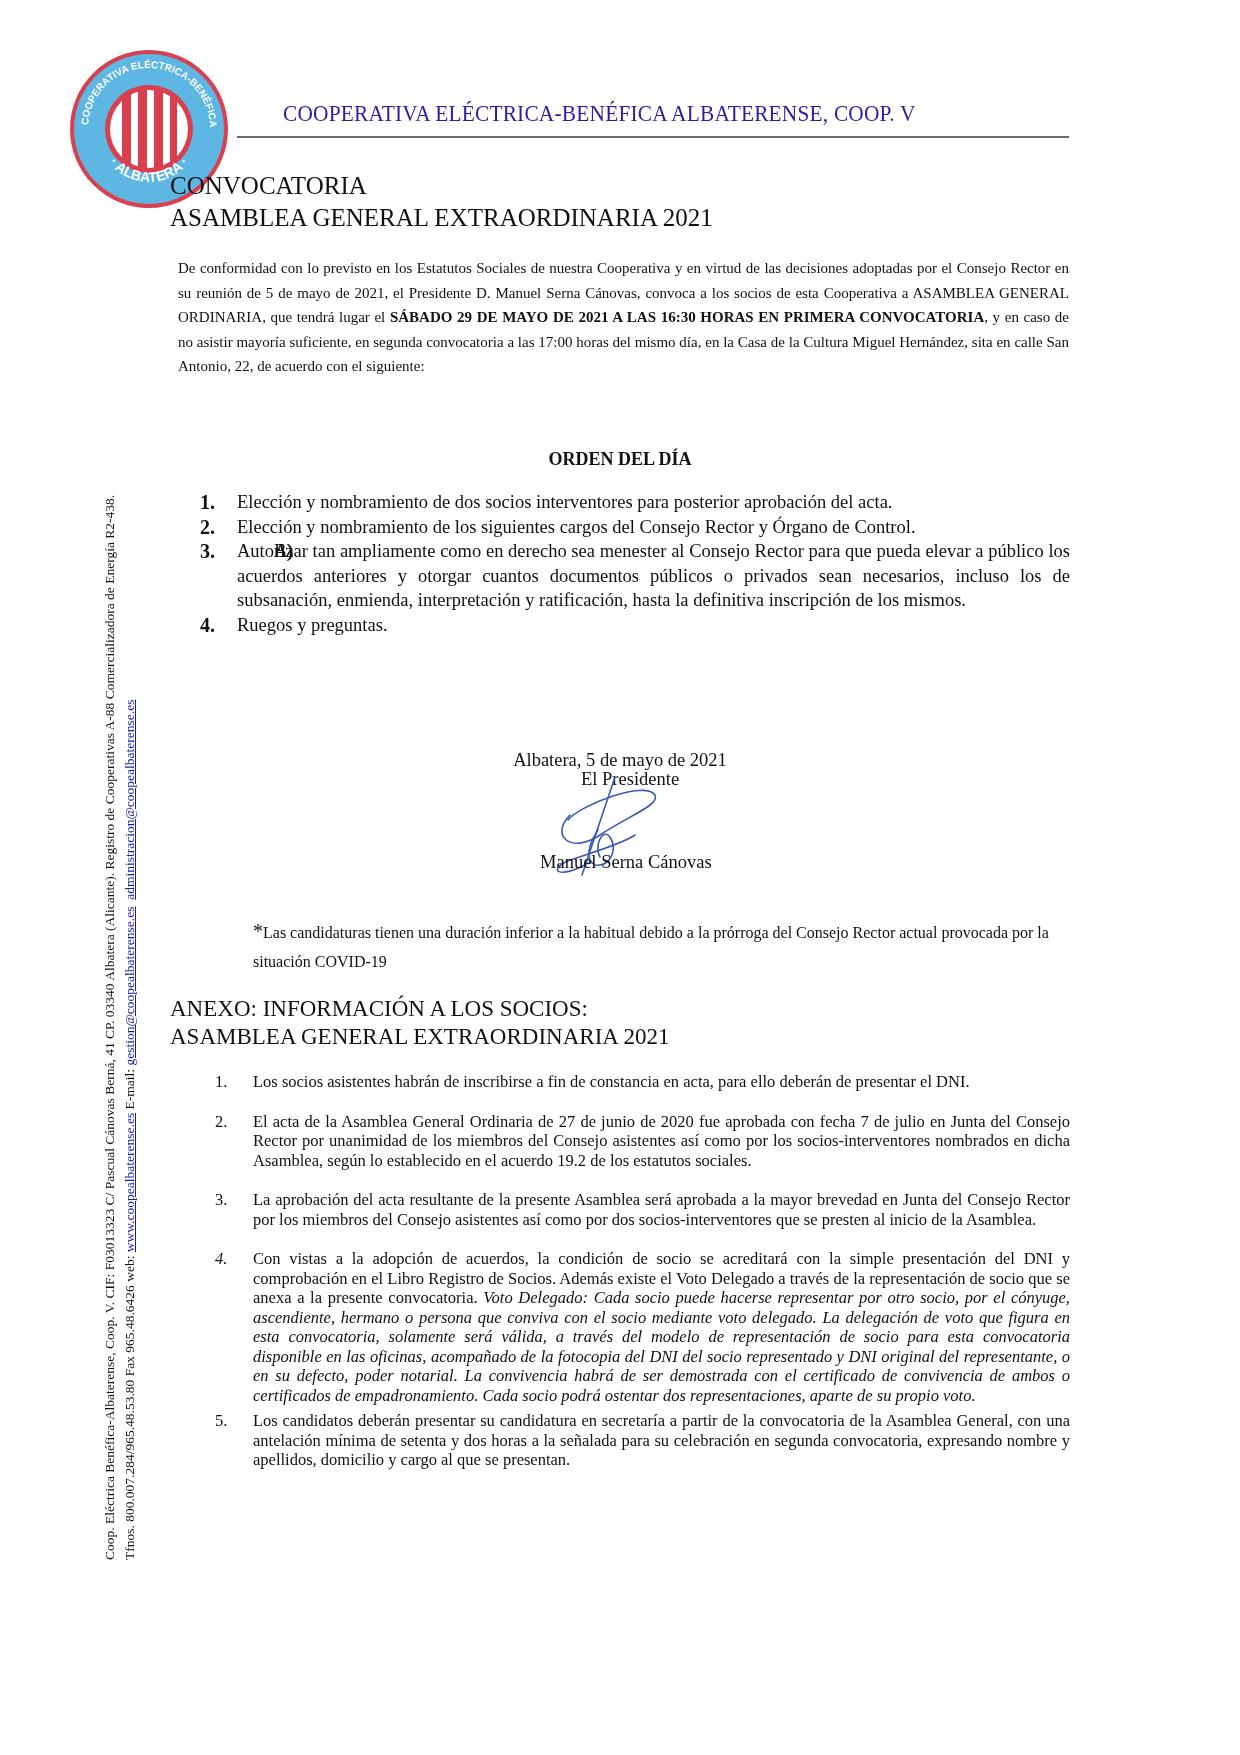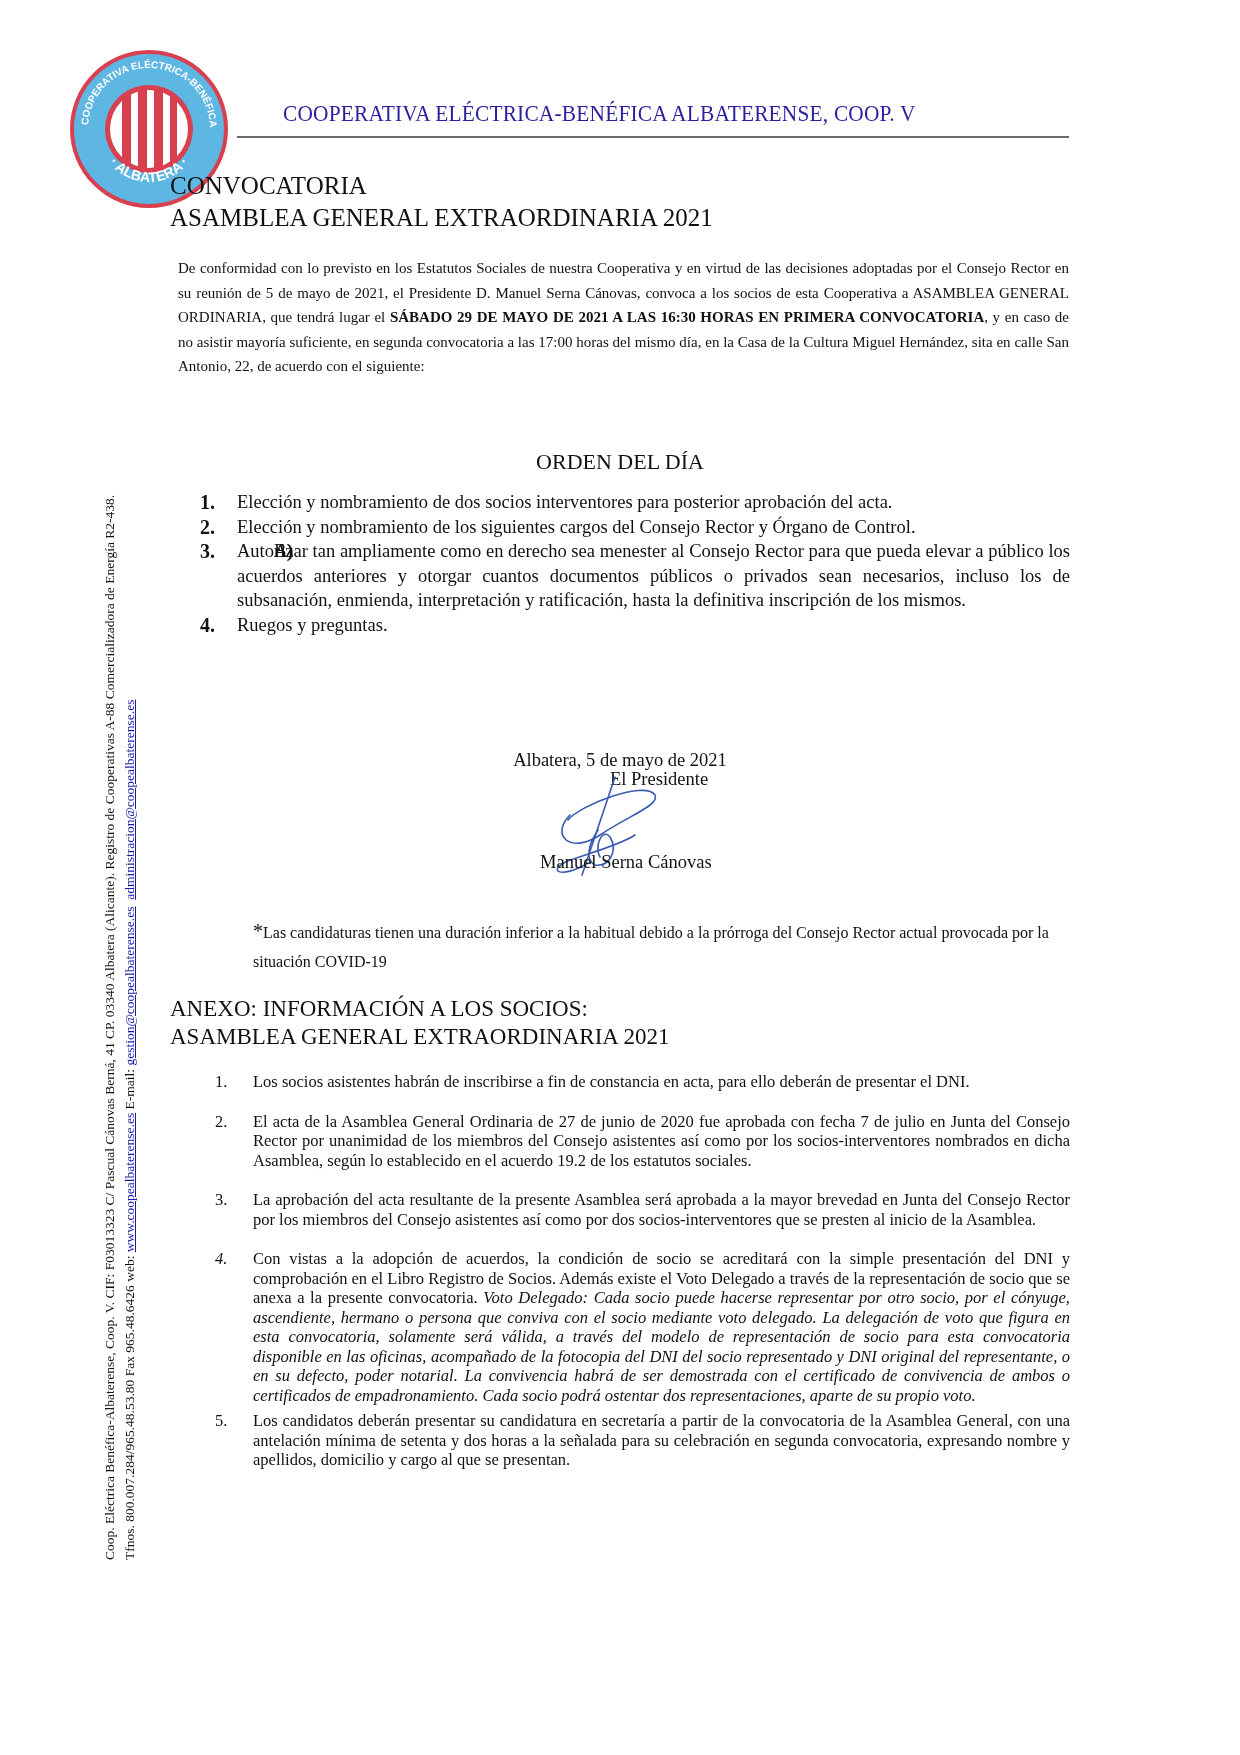--- a/index.html
+++ b/index.html
@@ -11,29 +11,29 @@
   .header-rule { position: absolute; left: 237px; top: 136px; width: 832px; height: 2px; background: #6a6a6a; }
   .title { position: absolute; left: 170px; width: 900px; text-align: left; font-weight: normal;
            font-size: 25px; line-height: 32px; }
   .title.main { top: 170px; }
   .title.annex { top: 995px; font-size: 23px; line-height: 28px; }
   .title span { display: block; }
   .intro { position: absolute; left: 178px; top: 256px; width: 891px; font-size: 15px; line-height: 24.5px;
            text-align: justify; }
   .intro b { font-weight: bold; }
   .agenda-heading { position: absolute; left: 170px; top: 449px; width: 900px; text-align: center;
-                    font-weight: normal; font-size: 22px; }
+                    font-weight: bold; font-size: 18px; }
   .agenda { position: absolute; left: 200px; top: 490px; width: 870px; font-size: 18.5px; line-height: 24.5px; }
   .agenda-item { position: relative; padding-left: 37px; margin: 0; }
   .agenda-item .num { position: absolute; left: 0; top: 0; font-weight: bold; font-size: 20px; }
   .agenda-item .txt { display: block; text-align: justify; }
   .sub-item { position: relative; padding-left: 110px; }
   .sub-item .let { position: absolute; left: 74px; }
   .place-date { position: absolute; left: 170px; top: 750px; width: 900px; text-align: center; font-size: 18.5px; }
-  .sign-role { position: absolute; left: 610px; top: 769px; font-size: 18.5px; }
+  .sign-role { position: absolute; left: 581px; top: 769px; font-size: 18.5px; }
   .signature { position: absolute; left: 540px; top: 775px; width: 150px; height: 105px; }
   .sign-name { position: absolute; left: 540px; top: 852px; font-size: 18.5px; }
   .footnote { position: absolute; left: 253px; top: 917px; width: 820px; font-size: 16px; line-height: 29px; }
   .footnote .star { font-size: 20px; }
   .annex-list { position: absolute; left: 215px; top: 1072px; width: 855px; font-size: 16.5px; line-height: 19.5px; }
   .annex-item { position: relative; padding-left: 38px; text-align: justify; margin-bottom: 20px; }
   .annex-item .n { position: absolute; left: 0; top: 0; }
   .annex-item.tight { margin-bottom: 6px; }
   .annex-item i { font-style: italic; }
   .side-text { position: absolute; left: 100px; top: 1560px; width: 1220px; transform: rotate(-90deg);

